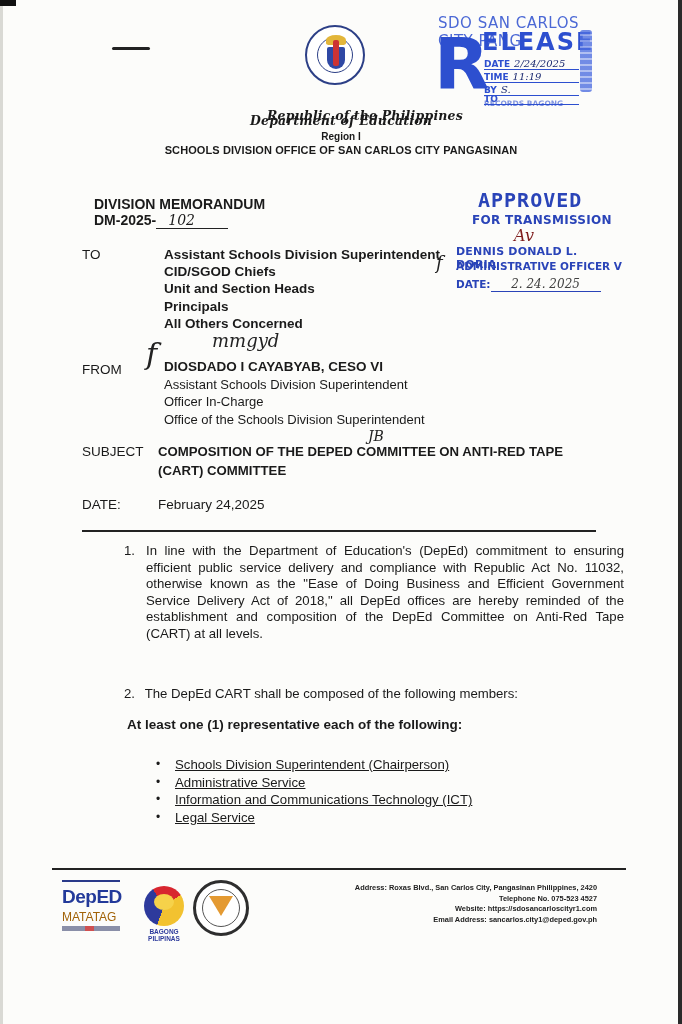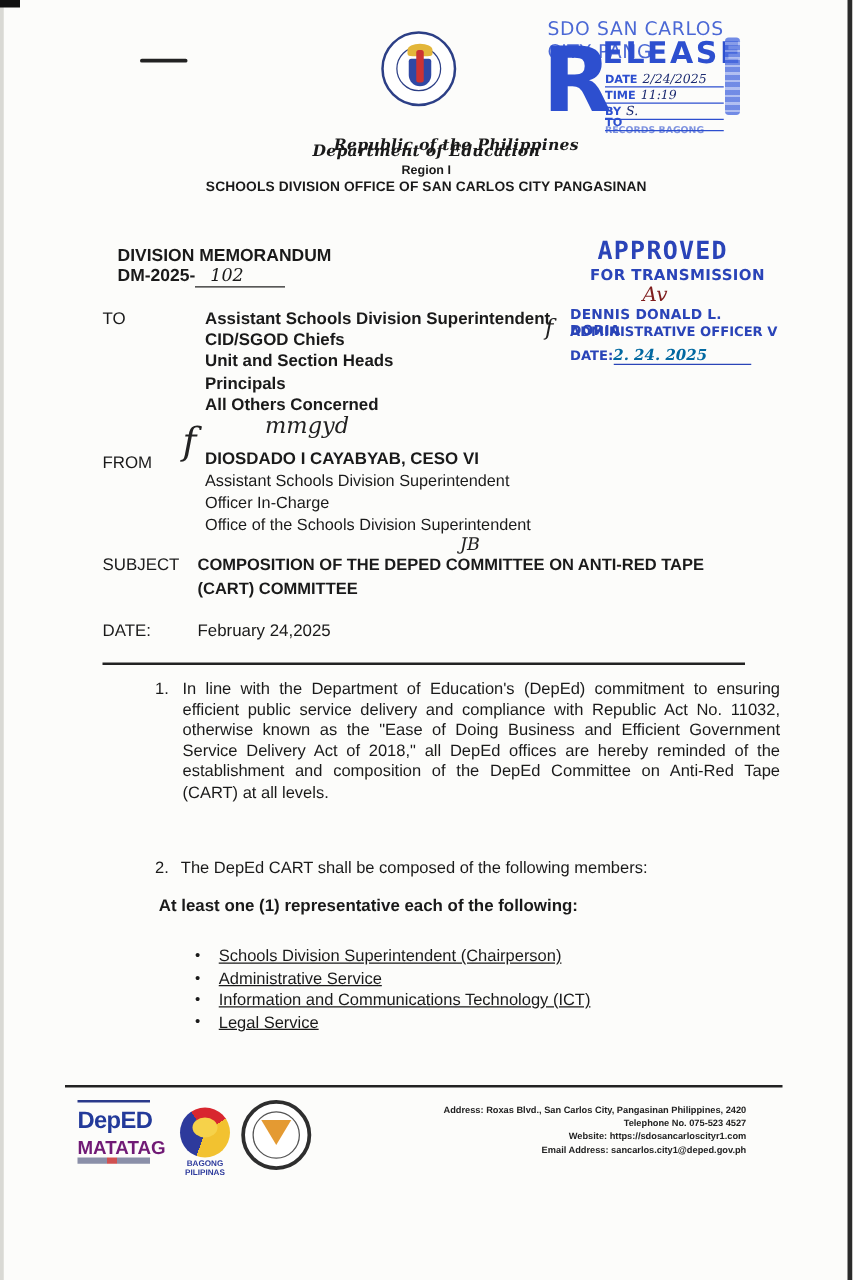--- a/index.html
+++ b/index.html
@@ -35,21 +35,21 @@
   .stamp-release .bottom { position: absolute; left: 54px; top: 85px; font-size: 7.5px; font-weight: bold; opacity: 0.6; }
 
   
   .stamp-approved { position: absolute; left: 432px; top: 188px; width: 190px; height: 115px; color: #2a44b8; font-family: "DejaVu Sans", sans-serif; font-weight: bold; }
   .stamp-approved .title { position: absolute; left: 46px; top: 0; font-size: 20px; letter-spacing: 1px; font-family: "DejaVu Sans Mono", monospace; }
   .stamp-approved .sub { position: absolute; left: 40px; top: 25px; font-size: 12px; letter-spacing: 0.3px; }
   .stamp-approved .sig { position: absolute; left: 82px; top: 38px; font-family: "DejaVu Serif", serif; font-style: italic; font-weight: normal; font-size: 16px; color: #7f1d1d; }
   .stamp-approved .name { position: absolute; left: 24px; top: 57px; font-size: 11px; letter-spacing: 0.2px; }
   .stamp-approved .role { position: absolute; left: 24px; top: 72px; font-size: 10.5px; }
   .stamp-approved .date { position: absolute; left: 24px; top: 89px; font-size: 10.5px; }
-  .stamp-approved .date .val { display: inline-block; width: 110px; border-bottom: 1.5px solid #2a44b8; color: #0369a1; font-family: "DejaVu Serif", serif; font-style: italic; font-weight: bold; font-size: 12px; text-align: left; }
+  .stamp-approved .date .val { display: inline-block; width: 110px; border-bottom: 1.5px solid #2a44b8; color: #404040; font-family: "DejaVu Serif", serif; font-style: italic; font-weight: normal; font-size: 12px; text-align: center; }
 
   .memo-label { position: absolute; left: 75px; font-weight: bold; font-size: 14px; margin-left: 19px; }
   .dm-num { display: inline-block; width: 72px; border-bottom: 1.2px solid #222; font-family: "DejaVu Serif", serif; font-style: italic; font-weight: normal; font-size: 14px; padding-left: 12px; }
 
   .field-label { position: absolute; left: 82px; font-size: 13.5px; }
   .to-list { position: absolute; left: 164px; top: 246px; font-weight: bold; font-size: 13.5px; line-height: 17.2px; }
   .from-block { position: absolute; left: 164px; top: 358px; font-size: 13px; line-height: 17.2px; }
   .from-block .name { font-weight: bold; font-size: 13.5px; margin-bottom: 1px; }
 
   .signature { position: absolute; font-family: "DejaVu Serif", serif; font-style: italic; color: #222; }
@@ -65,21 +65,21 @@
   .para2 { position: absolute; left: 124px; top: 686px; font-size: 13.2px; }
   .heading { position: absolute; left: 127px; top: 717px; font-weight: bold; font-size: 13.5px; }
   .bullets { position: absolute; left: 156px; top: 756px; font-size: 13.2px; line-height: 17.6px; list-style: none; text-decoration: underline; }
   .bullets li { position: relative; padding-left: 19px; }
   .bullets li::before { content: "\2022"; position: absolute; left: 0; top: 0; font-size: 12px; }
 
   
   .logo-deped { position: absolute; left: 60px; top: 880px; width: 66px; height: 58px; }
   .logo-deped .topbar { position: absolute; left: 2px; top: 0; width: 58px; height: 2px; background: #2a3a8a; }
   .logo-deped .dep { position: absolute; left: 2px; top: 6px; font-weight: bold; font-size: 19px; color: #233a9a; letter-spacing: -0.5px; }
-  .logo-deped .mat { position: absolute; left: 2px; top: 30px; font-weight: bold; font-size: 15px; color: #701a75; }
+  .logo-deped .mat { position: absolute; left: 2px; top: 30px; font-weight: normal; font-size: 12px; color: #a16207; }
   .logo-deped .strip { position: absolute; left: 2px; top: 46px; width: 58px; height: 5px; background: linear-gradient(90deg,#8a8fa8 0 40%,#d05050 40% 55%,#8a8fa8 55%); }
 
   .logo-bagong { position: absolute; left: 134px; top: 880px; width: 60px; height: 60px; }
   .logo-bagong .sun { position: absolute; left: 10px; top: 6px; width: 40px; height: 40px; border-radius: 50%; background: conic-gradient(from 200deg, #2d3a9c 0 35%, #d8262f 35% 60%, #f2c230 60% 100%); }
   .logo-bagong .sun::after { content: ""; position: absolute; left: 10px; top: 8px; width: 20px; height: 16px; border-radius: 50%; background: #f6d24a; }
   .logo-bagong .lbl { position: absolute; left: 0; top: 48px; width: 60px; text-align: center; font-size: 6.5px; font-weight: bold; color: #2d3a9c; }
 
   .logo-sdo { position: absolute; left: 193px; top: 880px; width: 56px; height: 56px; border-radius: 50%; border: 3px solid #2e2e2e; background: #fff; }
   .logo-sdo .ring { position: absolute; left: 6px; top: 6px; width: 38px; height: 38px; border-radius: 50%; border: 1.5px solid #555; }
   .logo-sdo .tri { position: absolute; left: 13px; top: 13px; width: 0; height: 0; border-left: 12px solid transparent; border-right: 12px solid transparent; border-top: 20px solid #e49a32; }

